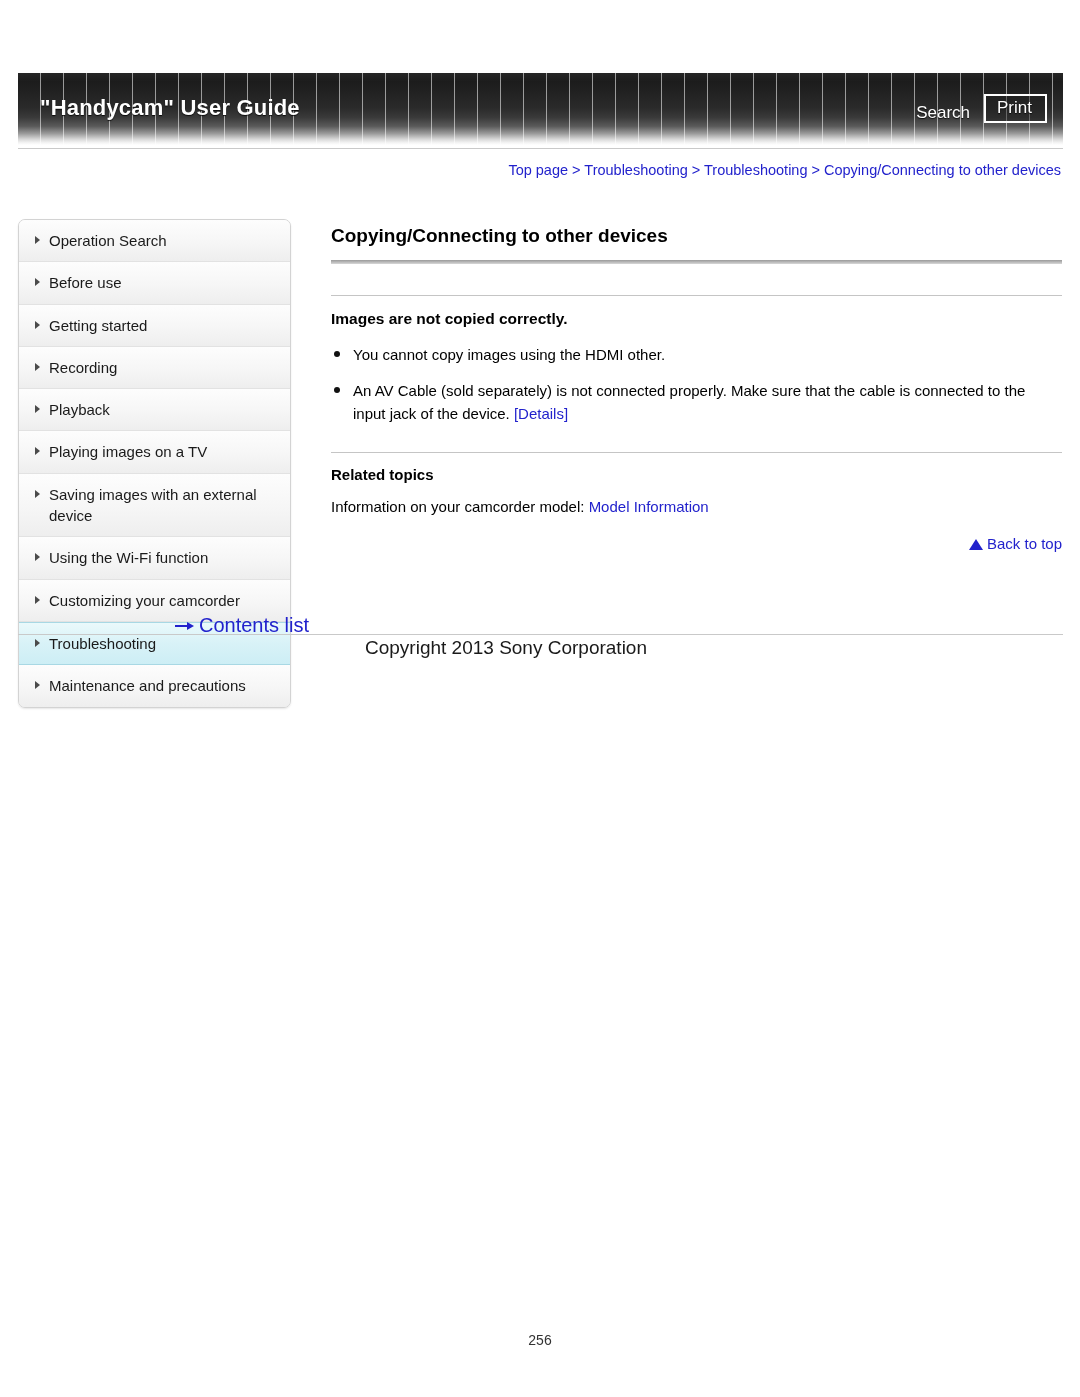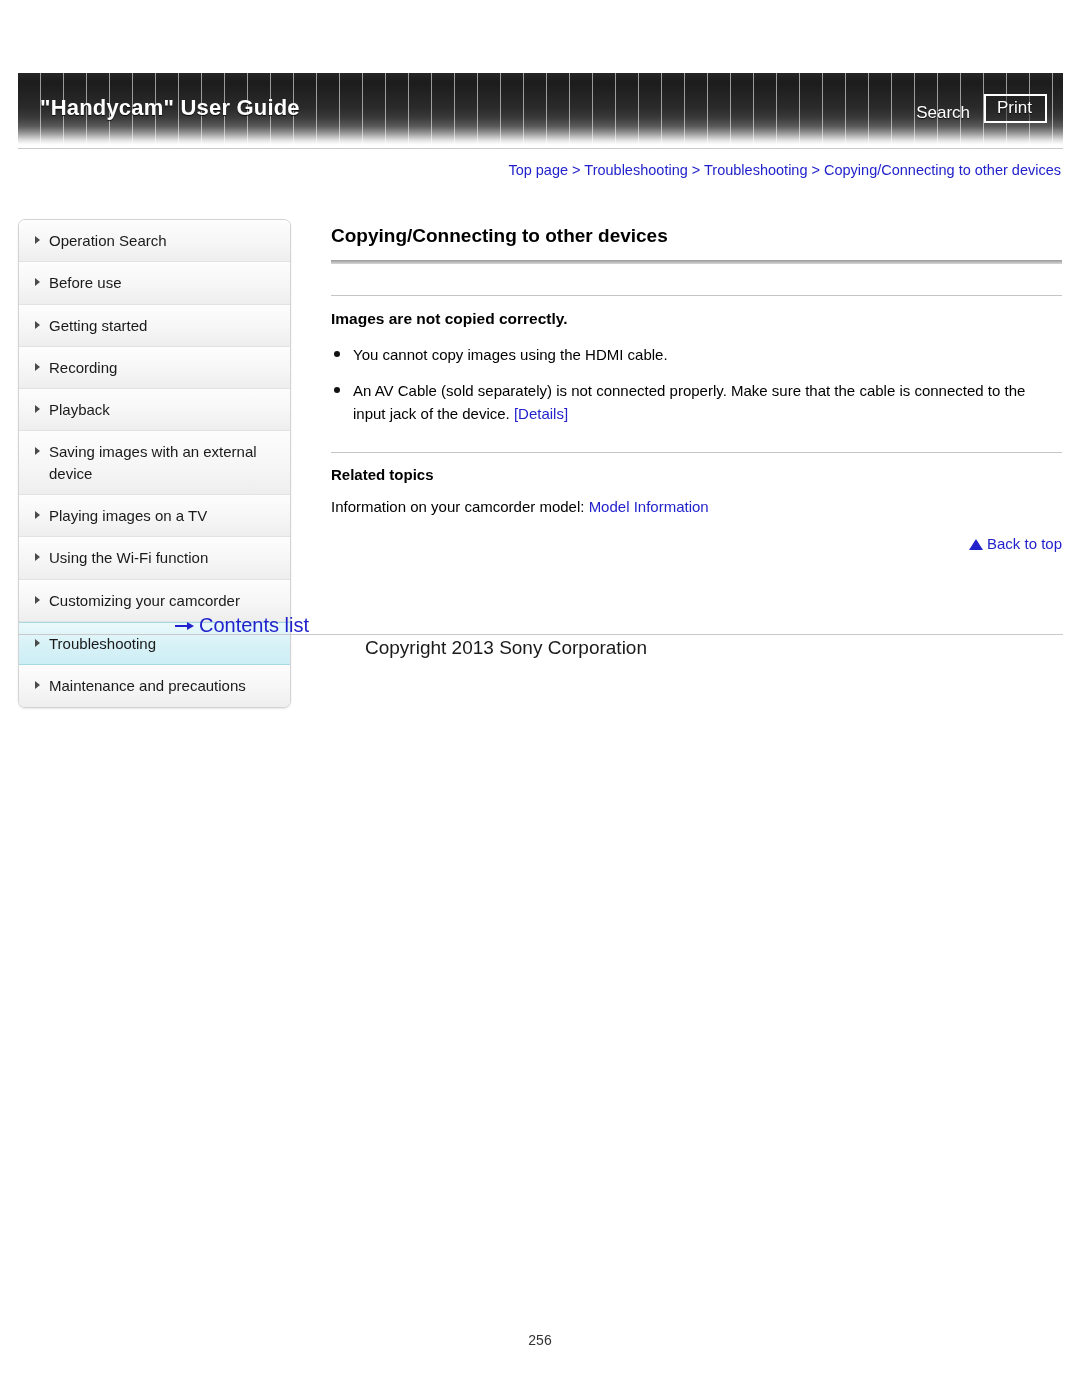--- a/index.html
+++ b/index.html
@@ -330,25 +330,25 @@
   <div class="nav-item">
     <span class="tri"></span>
     <span>Recording</span>
   </div>
   <div class="nav-item">
     <span class="tri"></span>
     <span>Playback</span>
   </div>
   <div class="nav-item">
     <span class="tri"></span>
+    <span>Playing images on a TV</span>
+  </div>
+  <div class="nav-item">
+    <span class="tri"></span>
     <span>Saving images with an external device</span>
-  </div>
-  <div class="nav-item">
-    <span class="tri"></span>
-    <span>Playing images on a TV</span>
   </div>
   <div class="nav-item">
     <span class="tri"></span>
     <span>Using the Wi-Fi function</span>
   </div>
   <div class="nav-item">
     <span class="tri"></span>
     <span>Customizing your camcorder</span>
   </div>
   <div class="nav-item selected">
@@ -369,21 +369,21 @@
 <div class="main">
   <h1 class="page-title">Copying/Connecting to other devices</h1>
   <div class="rule-thick"></div>
   <div class="spacer-a"></div>
   <div class="rule-thin"></div>
 
   <h2 class="subhead">Images are not copied correctly.</h2>
 
   <ul class="bullets">
     <li>
-      <span class="dot"></span><span>You cannot copy images using the HDMI cable.</span>
+      <span class="dot"></span><span>You cannot copy images using the HDMI other.</span>
     </li>
     <li>
       <span class="dot"></span><span>An AV Cable (sold separately) is not connected properly. Make sure that the cable is connected to the input jack of the device. </span><a class="inline-link">[Details]</a>
     </li>
   </ul>
 
   <div class="spacer-b"></div>
   <div class="rule-thin"></div>
 
   <h3 class="related-head">Related topics</h3>

